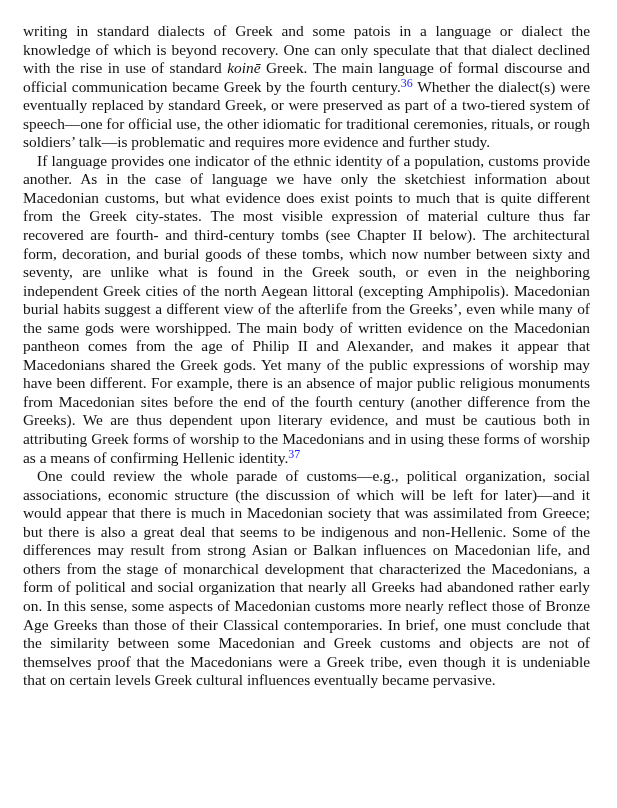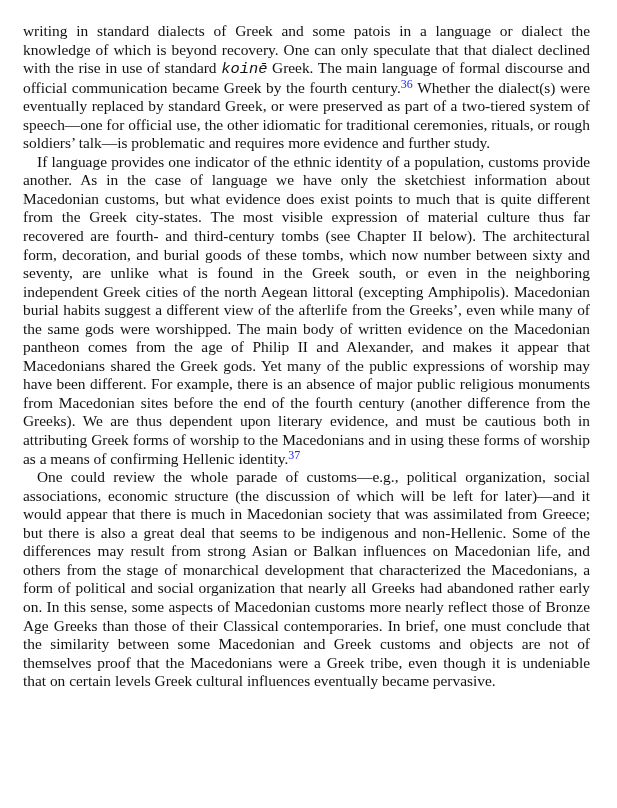--- a/index.html
+++ b/index.html
@@ -17,21 +17,21 @@
     hyphens: none;
   }
   .page p { margin: 0; }
   .page p.indent { text-indent: 14px; font-family: Liberation Serif, serif; }
   .sup {
     font-size: 12px;
     vertical-align: 5px;
     line-height: 0;
     color: #1a1aff;
   }
-  em { font-style: italic; font-family: Liberation Mono, monospace; }
+  em { font-style: italic; }
 </style>
 </head>
 <body>
 
 <div class="page">
   <p>
     <span>writing in standard dialects of Greek and some patois in a language or dialect the knowledge of which is beyond recovery. One can only speculate that that dialect declined with the rise in use of standard </span><em>koinē</em><span> Greek. The main language of formal discourse and official communication became Greek by the fourth century.</span><a class="sup">36</a><span> Whether the dialect(s) were eventually replaced by standard Greek, or were preserved as part of a two-tiered system of speech—one for official use, the other idiomatic for traditional ceremonies, rituals, or rough soldiers’ talk—is problematic and requires more evidence and further study.</span>
   </p>
   <p class="indent">
     <span>If language provides one indicator of the ethnic identity of a population, customs provide another. As in the case of language we have only the sketchiest information about Macedonian customs, but what evidence does exist points to much that is quite different from the Greek city-states. The most visible expression of material culture thus far recovered are fourth- and third-century tombs (see Chapter II below). The architectural form, decoration, and burial goods of these tombs, which now number between sixty and seventy, are unlike what is found in the Greek south, or even in the neighboring independent Greek cities of the north Aegean littoral (excepting Amphipolis). Macedonian burial habits suggest a different view of the afterlife from the Greeks’, even while many of the same gods were worshipped. The main body of written evidence on the Macedonian pantheon comes from the age of Philip II and Alexander, and makes it appear that Macedonians shared the Greek gods. Yet many of the public expressions of worship may have been different. For example, there is an absence of major public religious monuments from Macedonian sites before the end of the fourth century (another difference from the Greeks). We are thus dependent upon literary evidence, and must be cautious both in attributing Greek forms of worship to the Macedonians and in using these forms of worship as a means of confirming Hellenic identity.</span><a class="sup">37</a>

